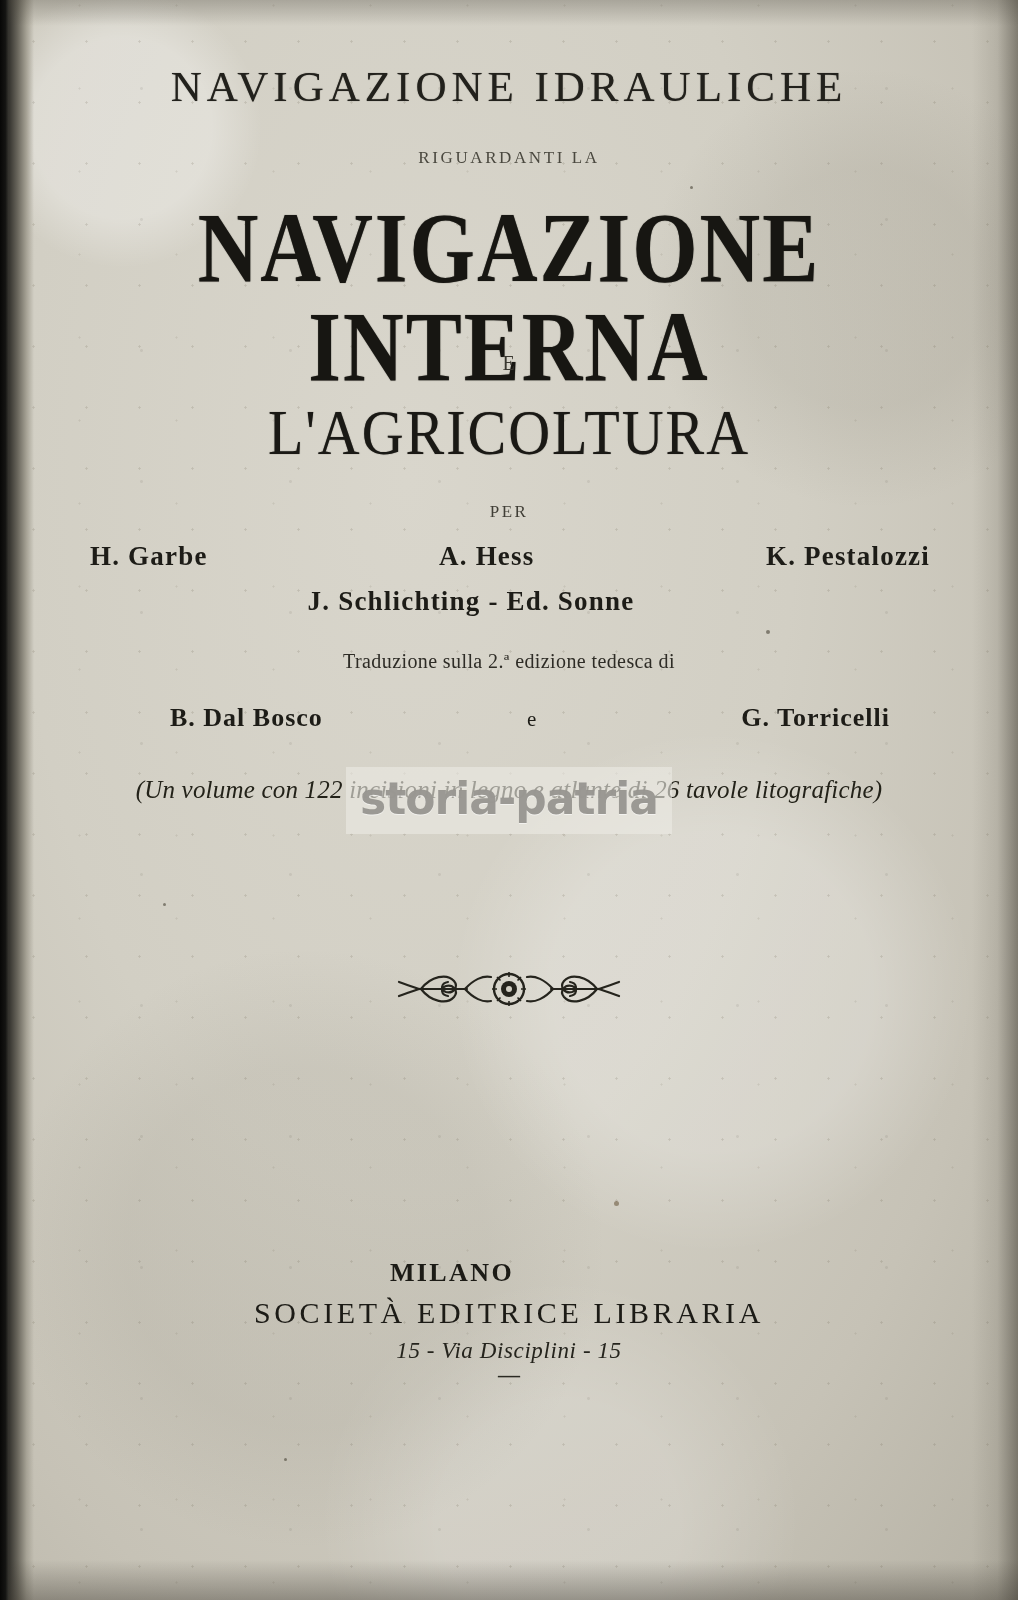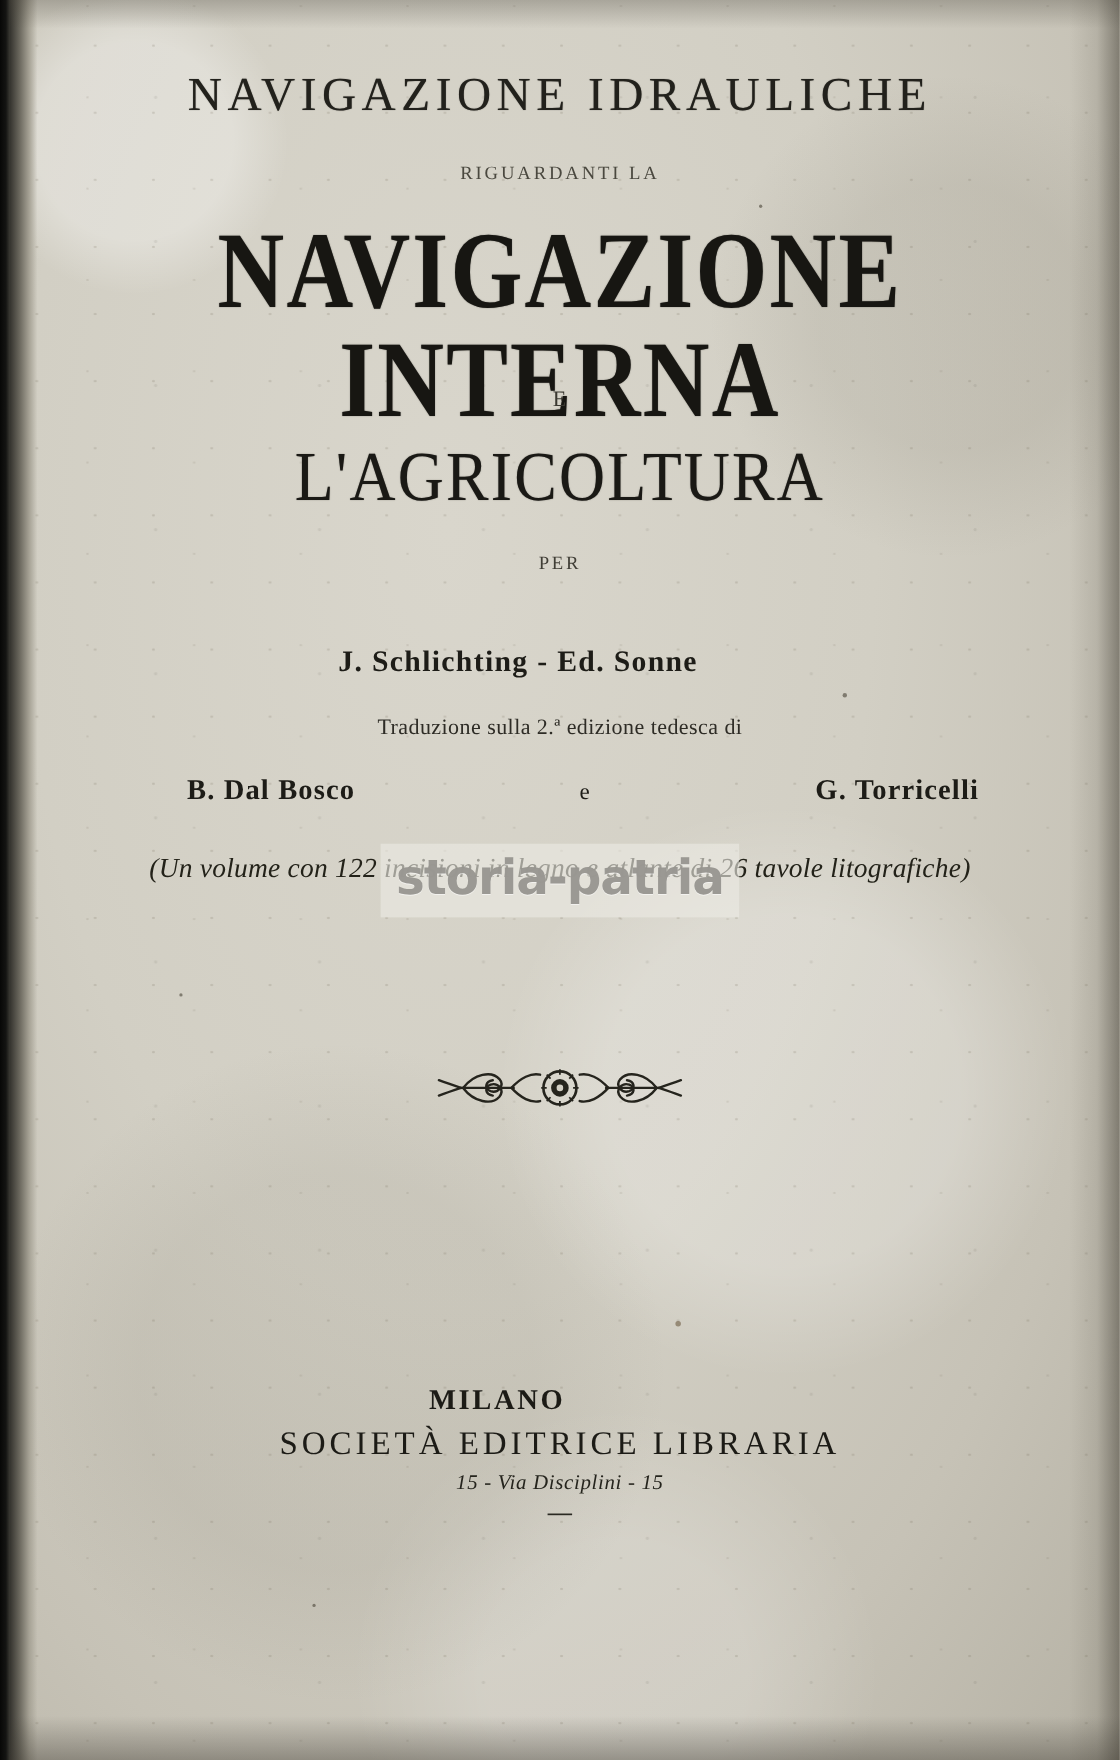--- a/index.html
+++ b/index.html
@@ -233,21 +233,21 @@
   .t-societa {
     position: absolute;
     top: 1296px; left: 0; width: 1018px;
     font-size: 30px;
     letter-spacing: 3.6px;
     color: #1c1b16;
   }
   .t-via {
     position: absolute;
     top: 1338px; left: 0; width: 1018px;
-    font-size: 19px;
+    font-size: 23px;
     font-style: italic;
     letter-spacing: 0.6px;
     color: #25241d;
   }
   .t-dash {
     position: absolute;
     top: 1362px; left: 0; width: 1018px;
     font-size: 22px;
     font-weight: 700;
     color: #2a2922;
@@ -303,20 +303,25 @@
     <div class="t-riguardanti">RIGUARDANTI LA</div>
 
     <div class="t-navigazione">NAVIGAZIONE INTERNA</div>
 
     <div class="t-e">E</div>
 
     <div class="t-agricoltura">L'AGRICOLTURA</div>
 
     <div class="t-per">PER</div>
 
+    <div class="authors-row">
+      <span>H. Garbe</span>
+      <span>A. Hess</span>
+      <span>K. Pestalozzi</span>
+    </div>
 
     <div class="authors-row2">J. Schlichting - Ed. Sonne</div>
 
     <div class="t-traduzione">Traduzione sulla 2.ª edizione tedesca di</div>
 
     <div class="translators">
       <span>B. Dal Bosco</span>
       <span class="conj">e</span>
       <span>G. Torricelli</span>
     </div>

